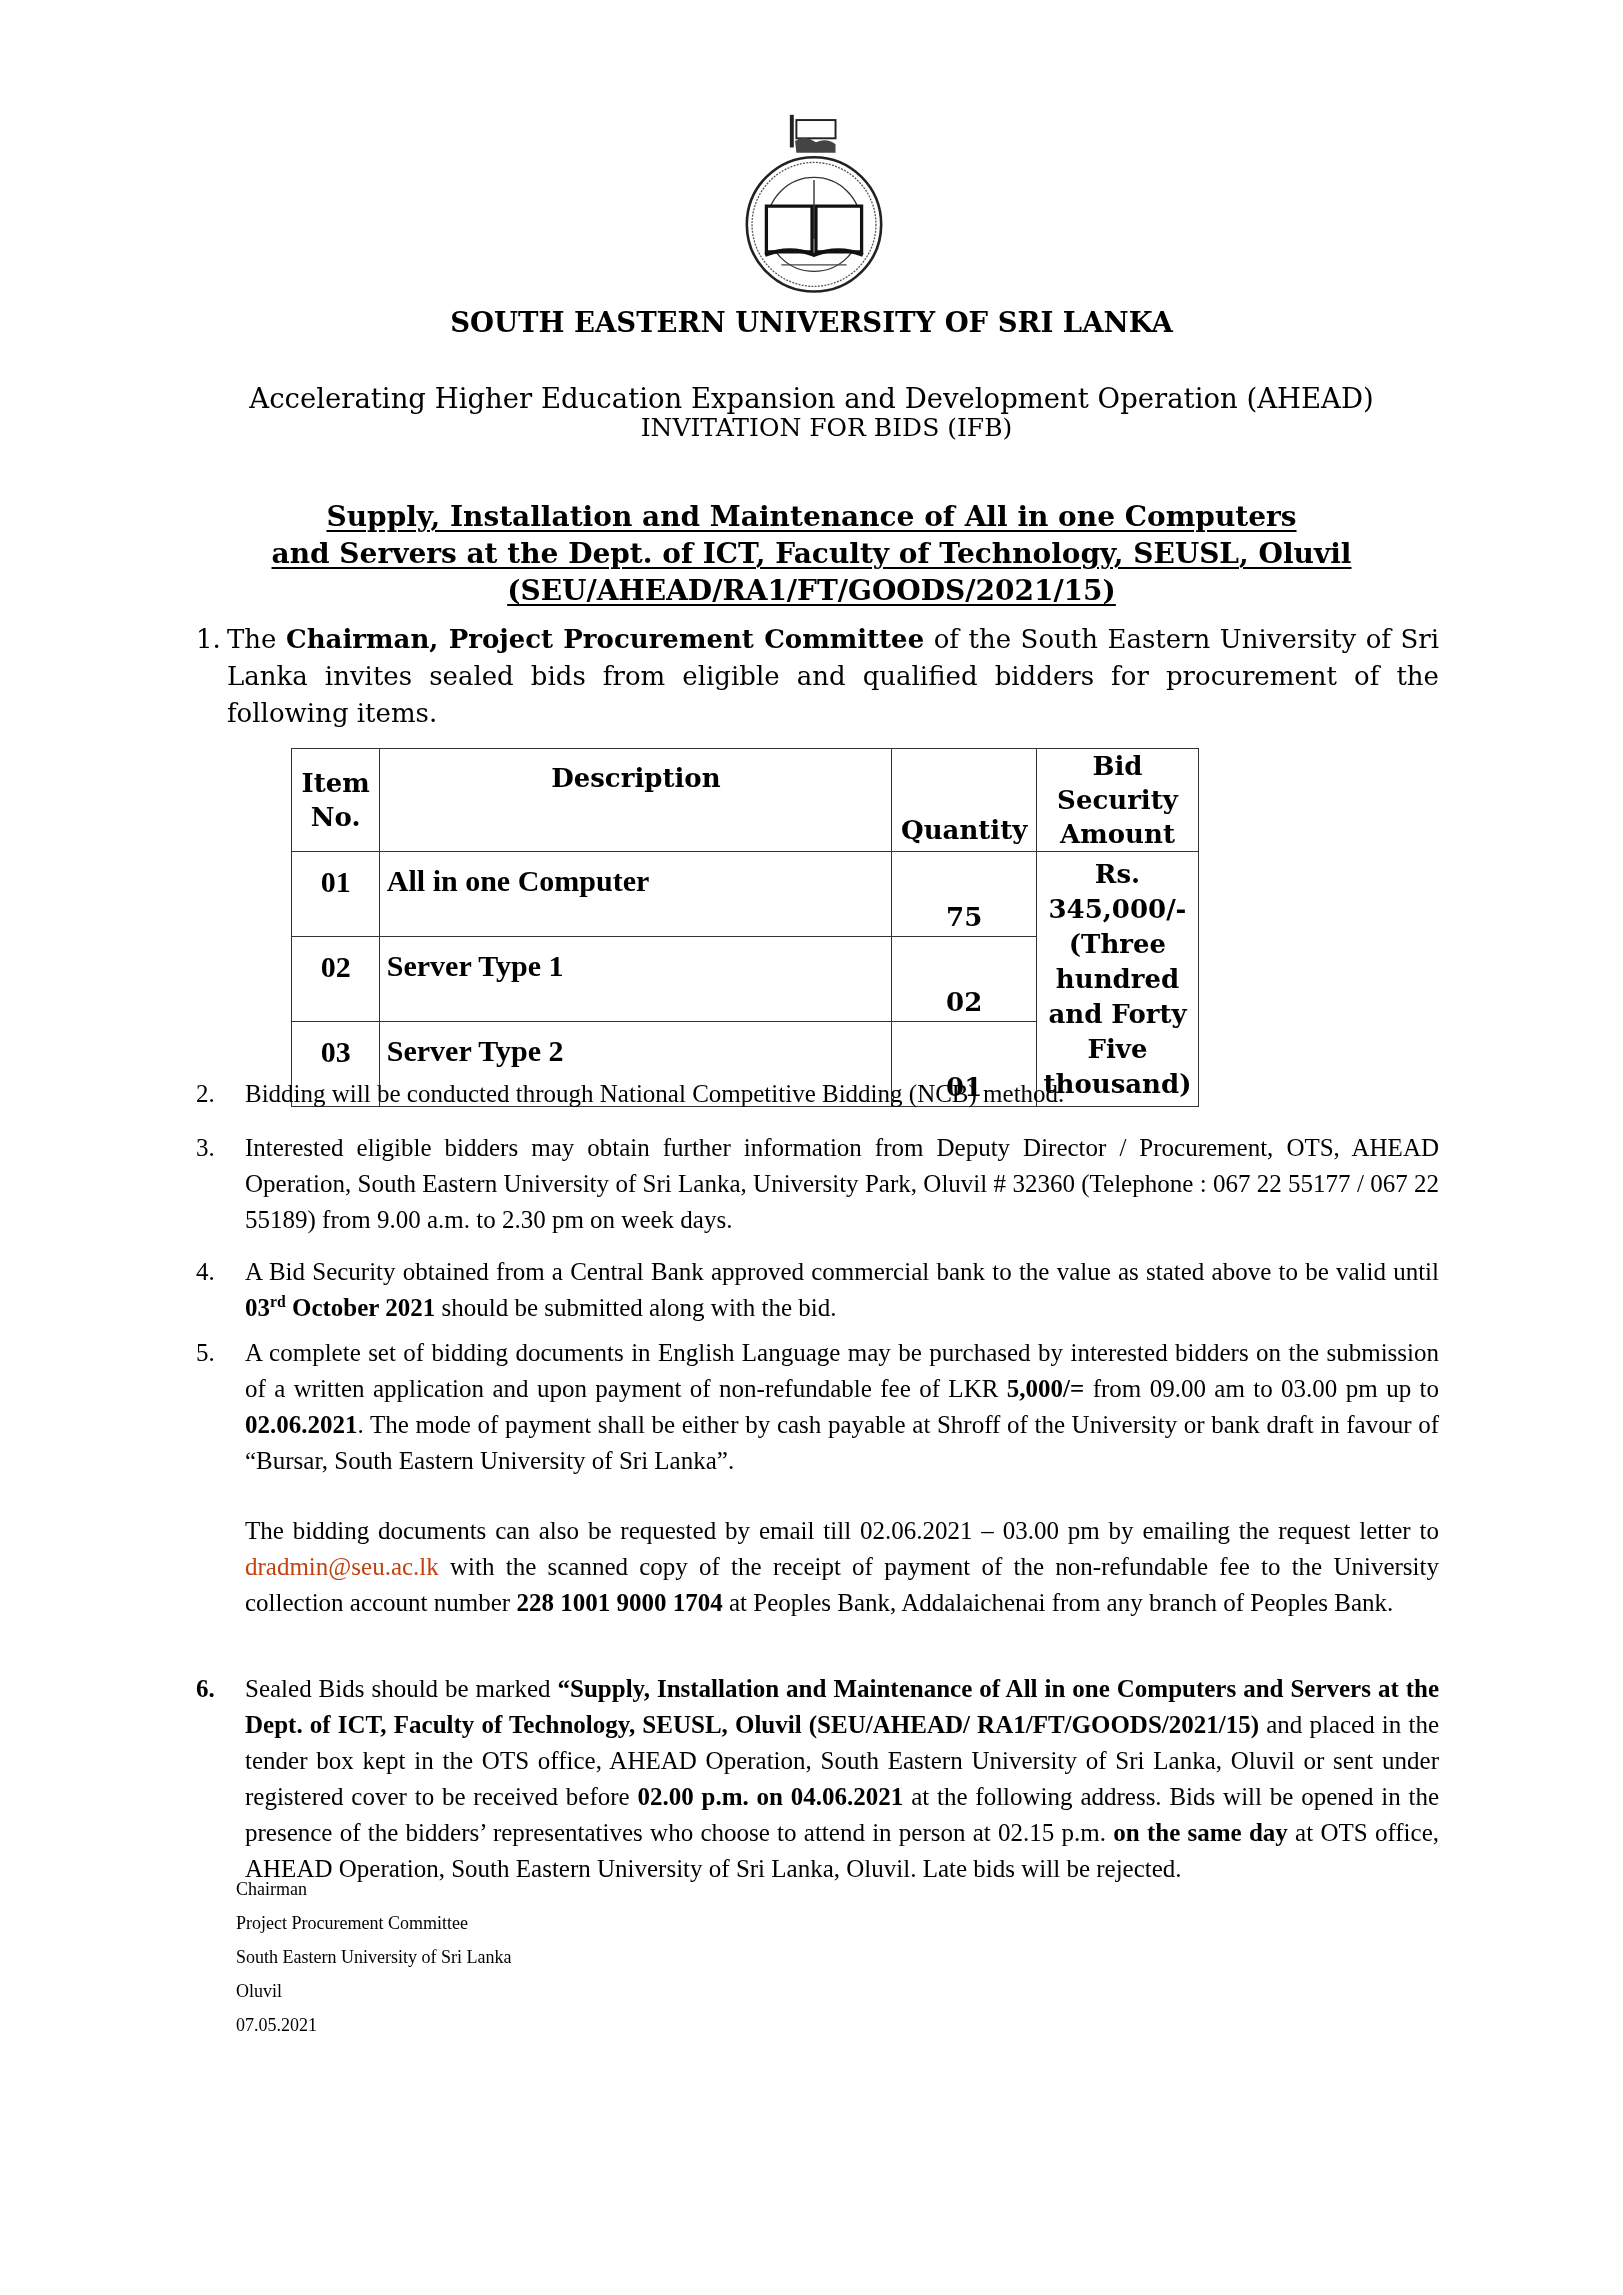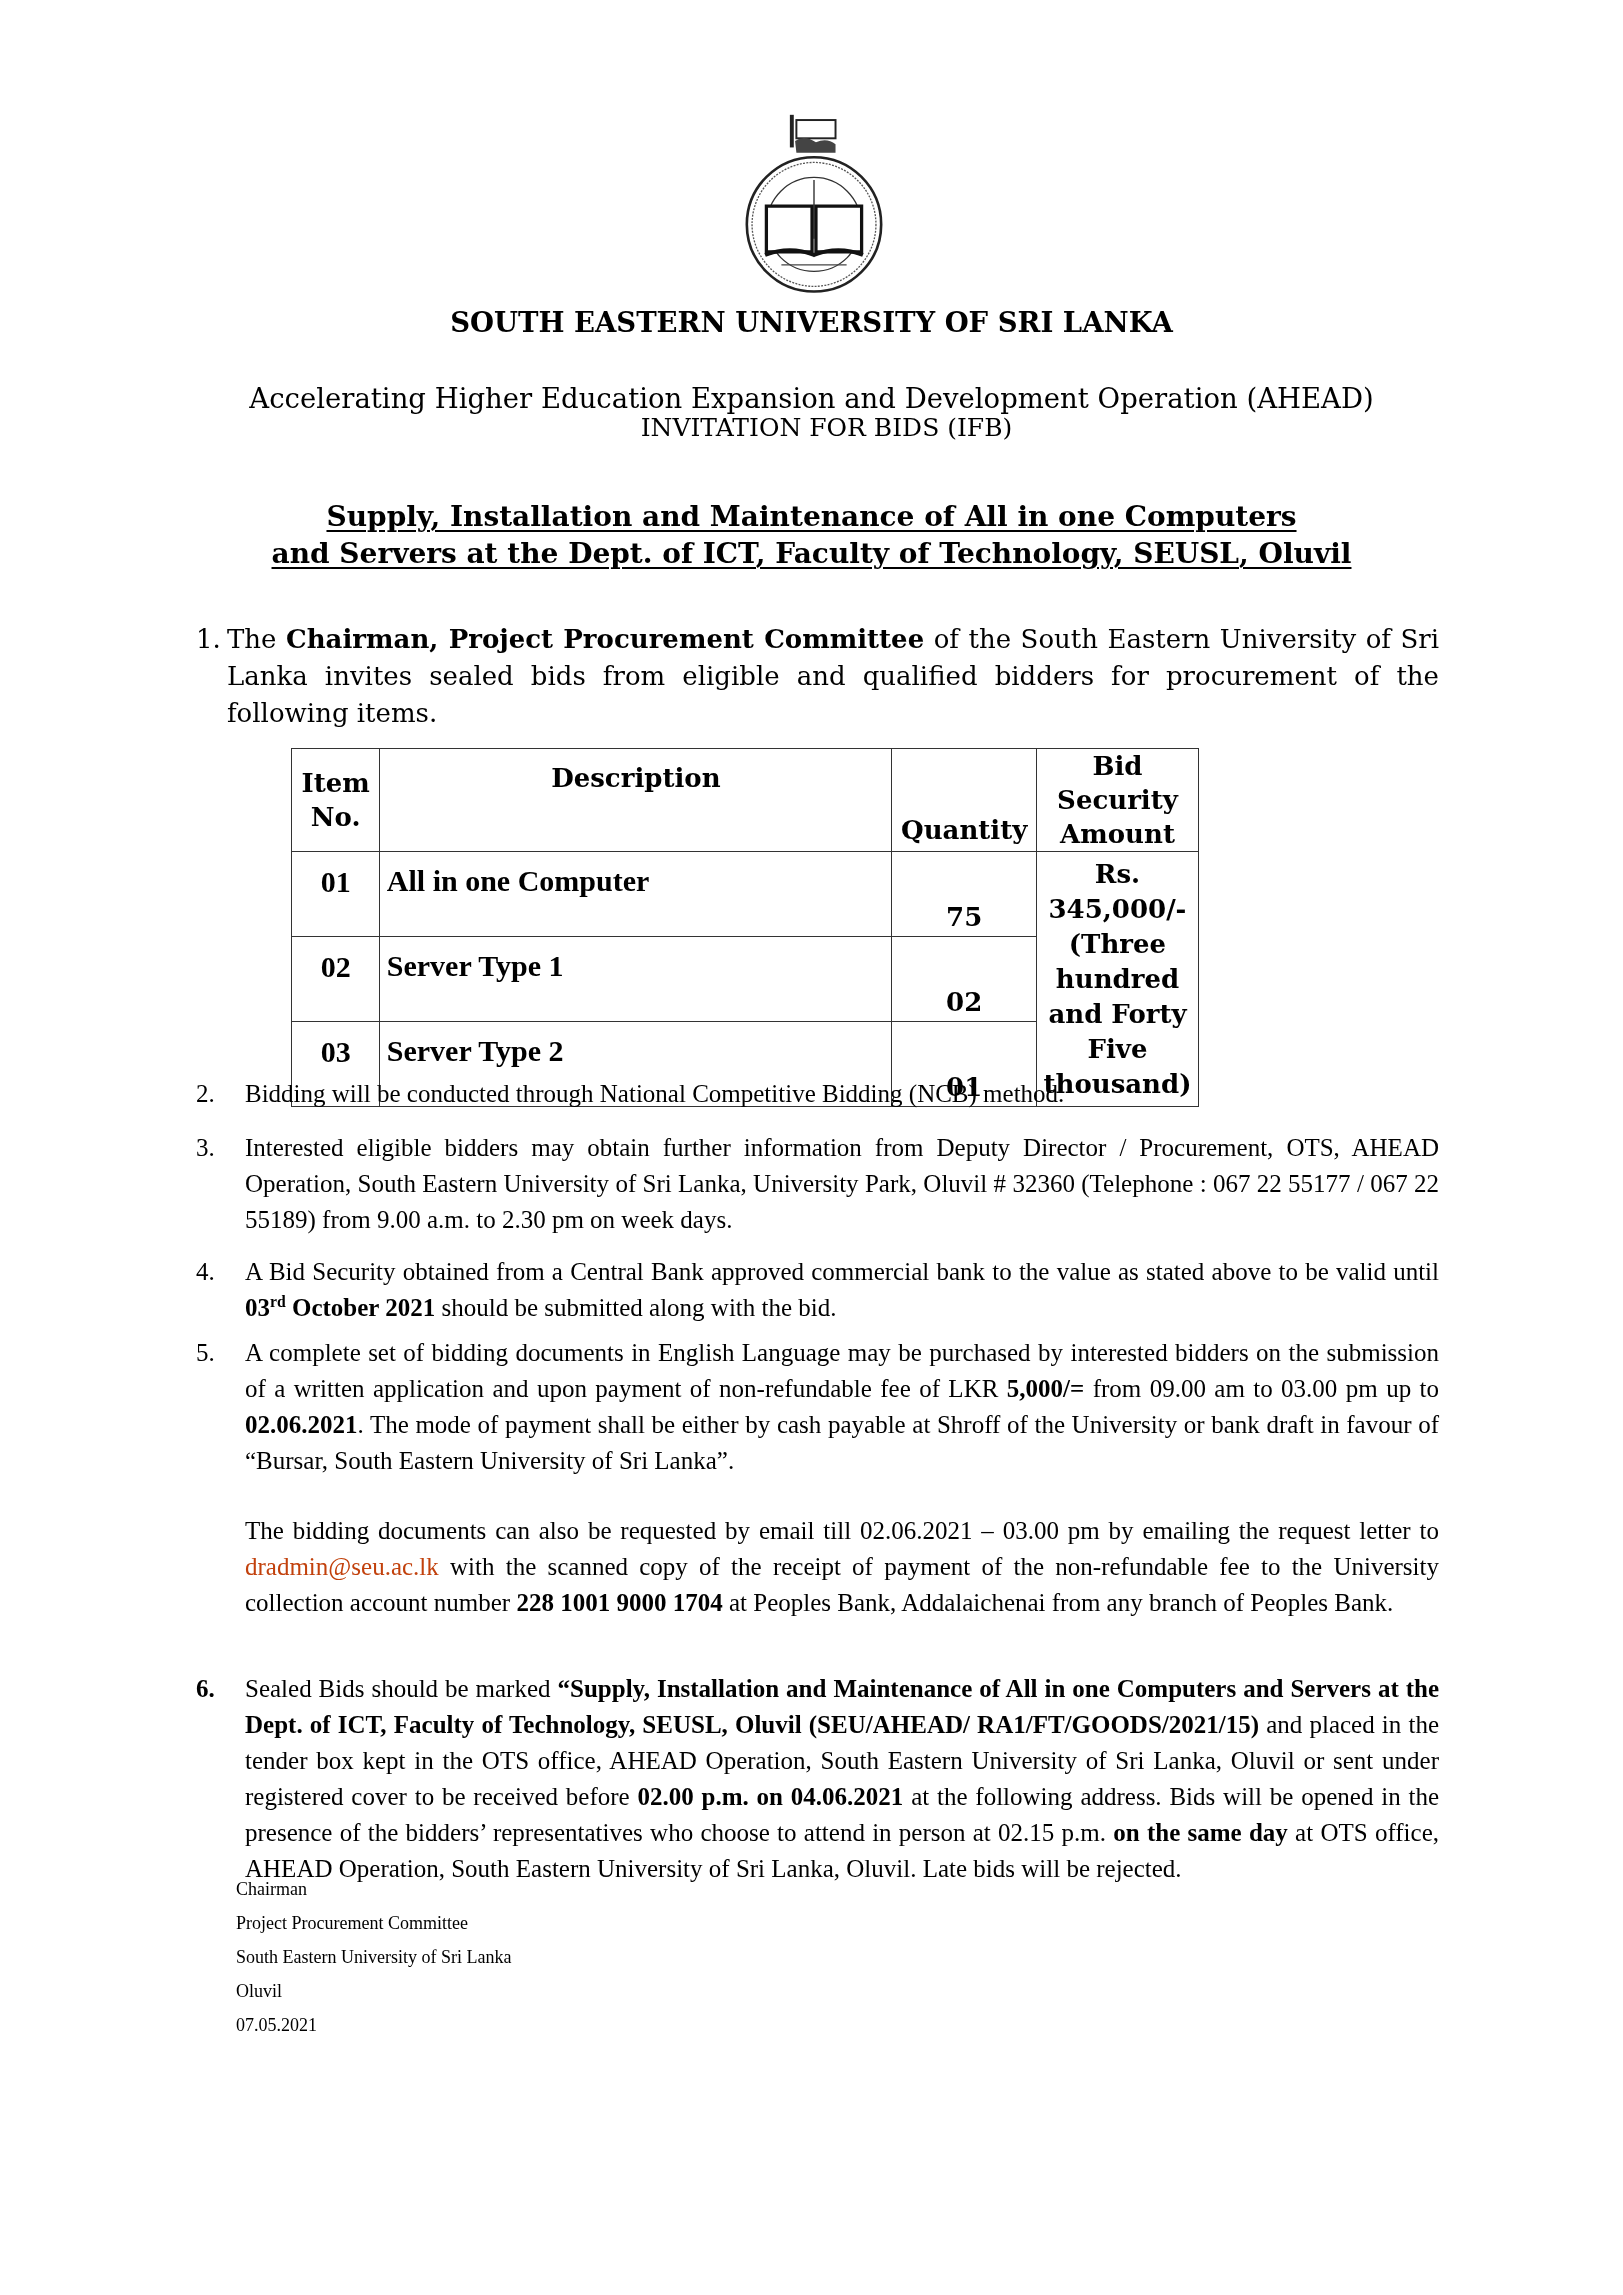--- a/index.html
+++ b/index.html
@@ -58,20 +58,21 @@
       <path d="M65 240 L165 240" stroke="#444" stroke-width="2"></path>
     </svg>
   </div>
 
   <div class="hdr h-univ">SOUTH EASTERN UNIVERSITY OF SRI LANKA</div>
   <div class="hdr h-proj">Accelerating Higher Education Expansion and Development Operation (AHEAD)</div>
   <div class="hdr h-ifb">INVITATION FOR BIDS (IFB)</div>
   <div class="hdr h-title">
     <span>Supply, Installation and Maintenance of All in one Computers</span>
     <span>and Servers at the Dept. of ICT, Faculty of Technology, SEUSL, Oluvil</span>
+    <span>(SEU/AHEAD/RA1/FT/GOODS/2021/15)</span>
   </div>
 
   <div class="p1">
     <span class="num">1.</span>
     <div class="txt" style="margin-left:31px;text-indent:0;padding-left:0;">
       <span>The </span><b>Chairman, Project Procurement Committee</b><span> of the South Eastern University of Sri Lanka invites sealed bids from eligible and qualified bidders for procurement of the following items.</span>
     </div>
   </div>
 
   <table class="items">

